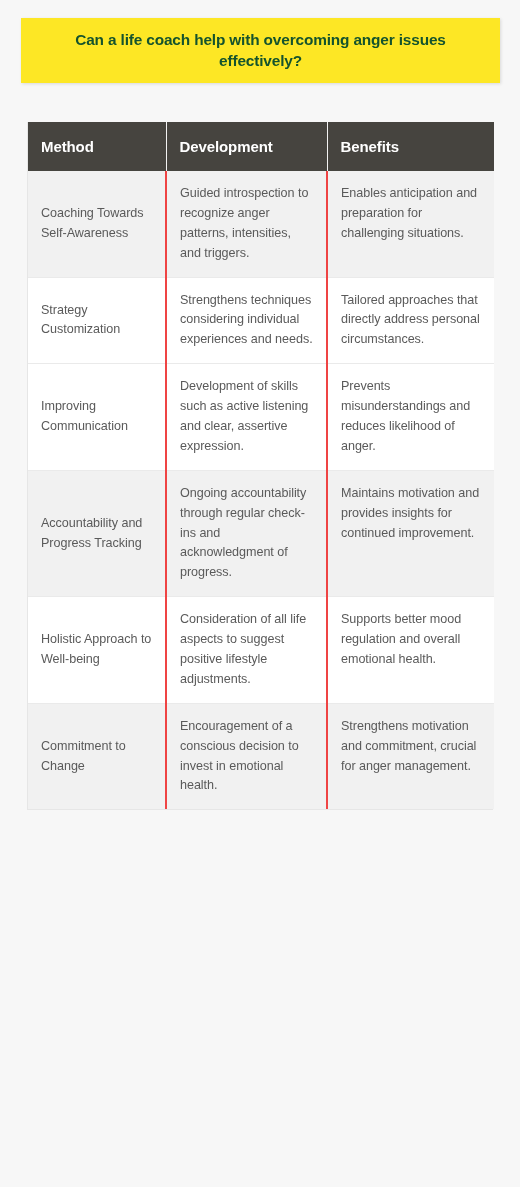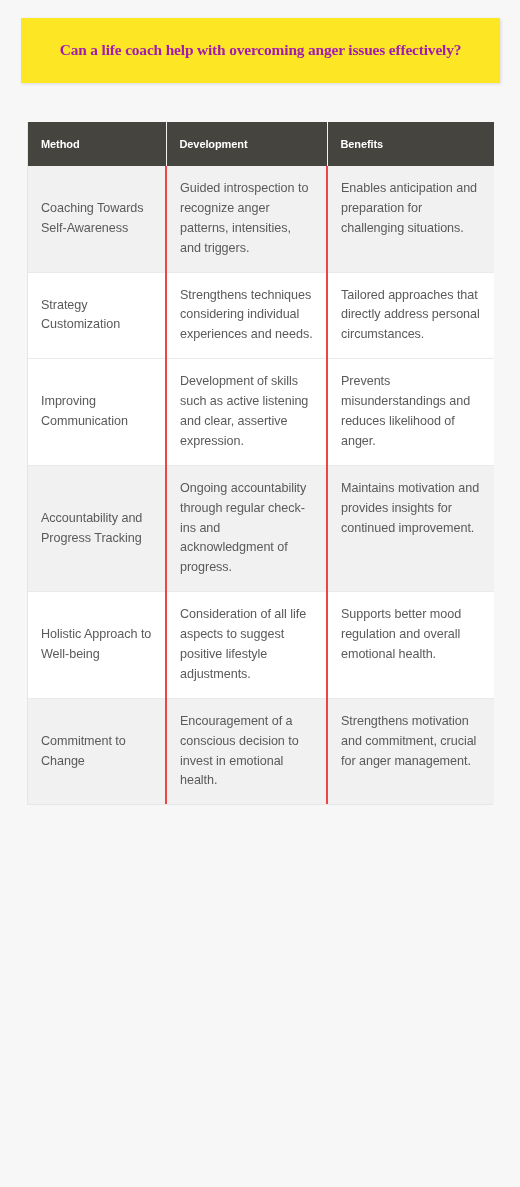--- a/index.html
+++ b/index.html
@@ -30,25 +30,24 @@
     background: #fde725;
     display: flex;
     align-items: center;
     justify-content: center;
     padding: 0 22px;
     box-shadow: 1px 1px 3px rgba(0,0,0,0.12);
   }
   .banner-title {
     font-size: 15.4px;
     font-weight: bold;
-    color: #a21caf;
+    color: #14532d;
     text-align: center;
     line-height: 1.32;
     letter-spacing: -0.15px;
-    font-family: Liberation Serif, serif;
   }
 
   
   .table-wrap {
     position: absolute;
     left: 27px;
     top: 122px;
     width: 466px;
     background: #ffffff;
     border: 1px solid #e6e6e6;
@@ -61,21 +60,21 @@
     table-layout: fixed;
   }
 
   table.method-table col.c1 { width: 138px; }
   table.method-table col.c2 { width: 161px; }
   table.method-table col.c3 { width: 167px; }
 
   thead th {
     background: #46443f;
     color: #ffffff;
-    font-size: 11px;
+    font-size: 15px;
     font-weight: bold;
     text-align: left;
     padding: 16px 12px 16px 13px;
     vertical-align: middle;
     border-right: 1px solid #f2f2f2;
     letter-spacing: -0.1px;
   }
   thead th:last-child { border-right: none; }
 
   tbody td {

